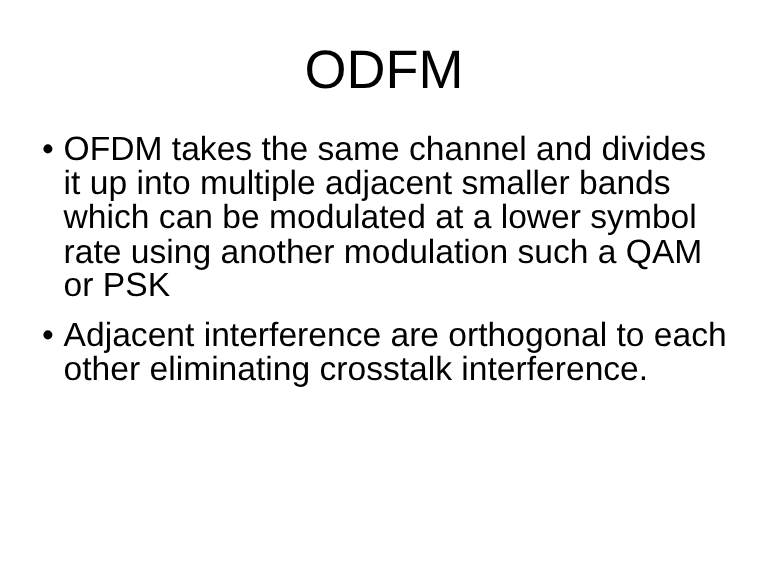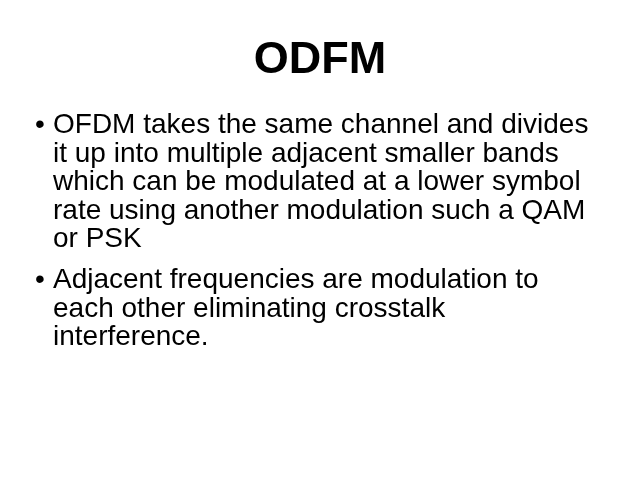--- a/index.html
+++ b/index.html
@@ -25,21 +25,21 @@
   }
 
   .slide-title {
     position: absolute;
     left: 0;
     top: 33px;
     width: 640px;
     text-align: center;
     font-size: 45px;
     line-height: 50px;
-    font-weight: bold;
+    font-weight: normal;
     letter-spacing: 0px;
     color: #000000;
     white-space: nowrap;
   }
 
   .slide-body {
     position: absolute;
     left: 34px;
     top: 110px;
     width: 572px;
@@ -83,18 +83,18 @@
 
   <div class="slide-body">
 
     <div class="bullet-item">
       <span class="bullet-marker">•</span>
       <span class="bullet-text">OFDM takes the same channel and divides it up into multiple adjacent smaller bands which can be modulated at a lower symbol rate using another modulation such a QAM or PSK</span>
     </div>
 
     <div class="bullet-item">
       <span class="bullet-marker">•</span>
-      <span class="bullet-text">Adjacent frequencies are modulation to each other eliminating crosstalk interference.</span>
+      <span class="bullet-text">Adjacent interference are orthogonal to each other eliminating crosstalk interference.</span>
     </div>
 
   </div>
 
 </div>
 
 </body></html>

